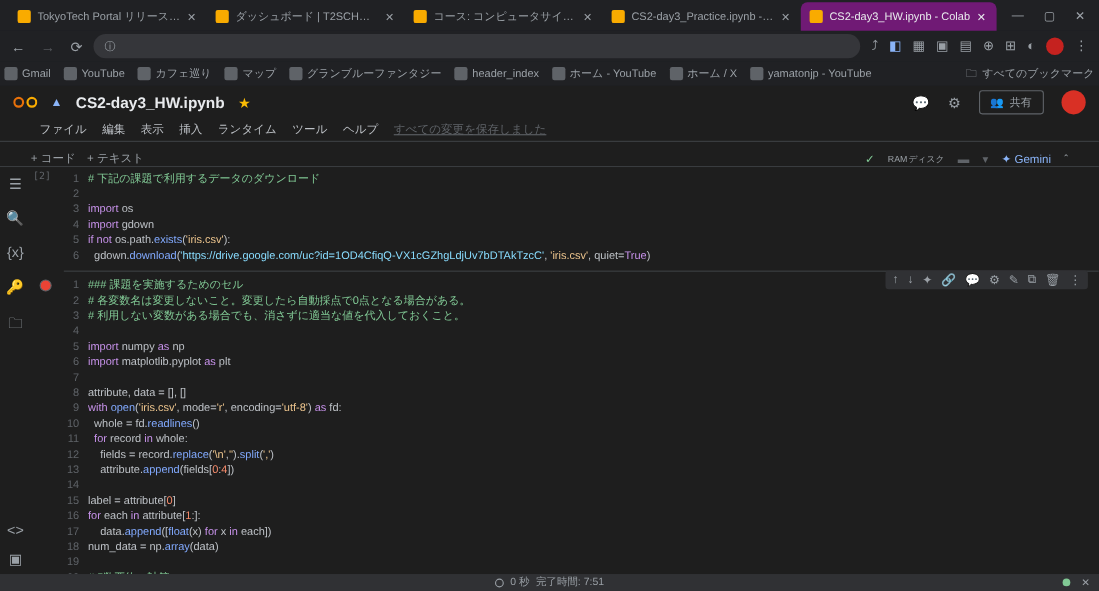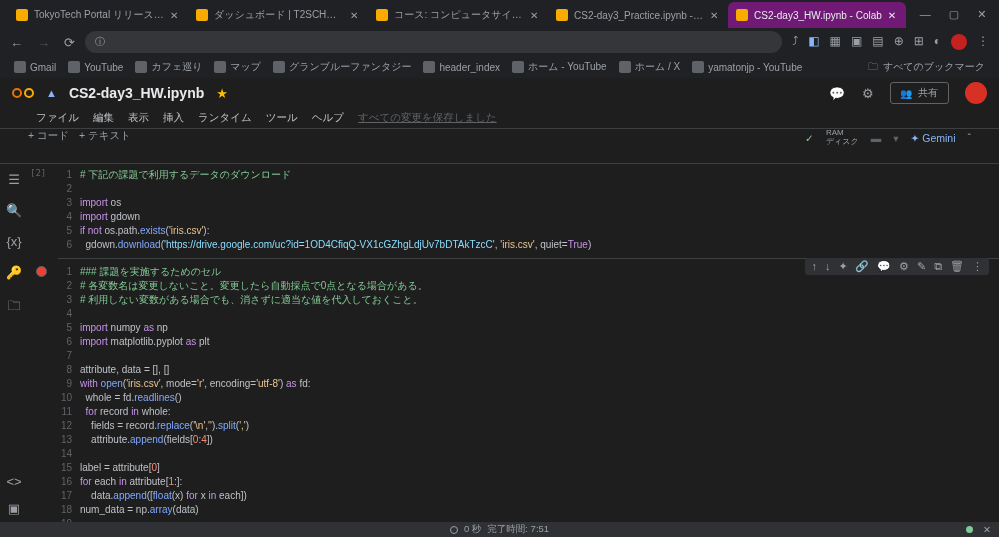--- a/index.html
+++ b/index.html
@@ -10,36 +10,36 @@
 .tab.active { background:#701a75; color:#e8eaed; }
 .tab .favicon { width:12px; height:12px; flex-shrink:0; }
 .tab .label { white-space:nowrap; overflow:hidden; text-overflow:ellipsis; flex:1; }
 .tab .close { width:10px; height:10px; flex-shrink:0; }
 .win-controls { margin-left:auto; display:flex; gap:18px; padding:0 14px; color:#9aa0a6; }
 .urlbar { height:28px; background:#202124; display:flex; align-items:center; padding:0 10px; gap:10px; }
 .nav-icons { display:flex; gap:14px; color:#9aa0a6; font-size:13px; }
 .url-field { flex:1; height:22px; background:#35363a; border-radius:11px; display:flex; align-items:center; padding:0 10px; gap:8px; color:#9aa0a6; font-size:10px; }
 .url-right-icons { display:flex; gap:10px; color:#9aa0a6; font-size:12px; }
 .avatar { width:16px; height:16px; border-radius:50%; background:#c5221f; }
-.bookmarks { height:22px; background:#202124; display:flex; align-items:center; padding:0 14px; gap:12px; font-size:10px; color:#9aa0a6; }
+.bookmarks { height:22px; background:#202124; display:flex; align-items:center; padding:0 4px; gap:12px; font-size:10px; color:#9aa0a6; }
 .bm { display:flex; align-items:center; gap:4px; cursor:pointer; }
 .bm .icon { width:12px; height:12px; background:#5f6368; border-radius:2px; }
 .header { height:30px; display:flex; align-items:center; padding:0 12px; gap:12px; background:#1e1e1e; }
 .colab-logo { width:22px; height:14px; }
 .doc-title { font-size:14px; color:#e8eaed; font-weight:700; }
 .star { color:#fbbc04; font-size:13px; }
 .header-right { margin-left:auto; display:flex; align-items:center; gap:16px; color:#9aa0a6; font-size:13px; }
 .share-btn { display:flex; align-items:center; gap:5px; padding:3px 10px; border:1px solid #5f6368; border-radius:3px; font-size:10px; }
 .user-avatar { width:22px; height:22px; border-radius:50%; background:#d93025; }
 .menubar { height:20px; display:flex; align-items:center; padding:0 36px; gap:14px; font-size:10.5px; color:#bdc1c6; background:#1e1e1e; }
 .menubar .save-msg { color:#5f6368; text-decoration:underline; }
-.toolbar { height:36px; background:#1e1e1e; border-top:1px solid #3c4043; border-bottom:1px solid #3c4043; display:flex; align-items:flex-start; padding:0 28px; gap:10px; font-size:10.5px; color:#9aa0a6; }
+.toolbar { height:24px; background:#1e1e1e; border-top:1px solid #3c4043; border-bottom:1px solid #3c4043; display:flex; align-items:flex-end; padding:0 28px; gap:10px; font-size:10.5px; color:#9aa0a6; }
 .toolbar-right { margin-left:auto; display:flex; align-items:center; gap:12px; }
 .check { color:#81c995; }
-.ram-disk { display:flex; flex-direction:column; font-size:8px; line-height:1; align-items:flex-start; gap:1px; }
+.ram-disk { display:flex; font-size:8px; line-height:1; align-items:flex-start; gap:1px; }
 .gemini { color:#8ab4f8; display:flex; align-items:center; gap:3px; }
 .main { display:flex; height:calc(537px - 28px - 28px - 22px - 30px - 20px - 24px - 15px); }
 .sidebar-left { width:28px; background:#1e1e1e; display:flex; flex-direction:column; align-items:center; padding-top:8px; gap:16px; color:#9aa0a6; font-size:13px; }
 .editor { flex:1; background:#1e1e1e; overflow:hidden; position:relative; }
 .cell { position:relative; padding-left:30px; }
 .cell-num { position:absolute; left:2px; top:4px; font-size:9px; color:#5f6368; font-family:monospace; }
 .rec-icon { width:11px; height:11px; border-radius:50%; background:#ea4335; border:1px solid #5f6368; position:absolute; left:8px; top:5px; }
 .code { font-family:Consolas,Menlo,monospace; font-size:10px; line-height:14px; white-space:pre; color:#bdc1c6; padding:4px 0; }
 .ln { display:flex; }
 .lineno { color:#5f6368; width:22px; text-align:right; padding-right:8px; user-select:none; flex-shrink:0; }

